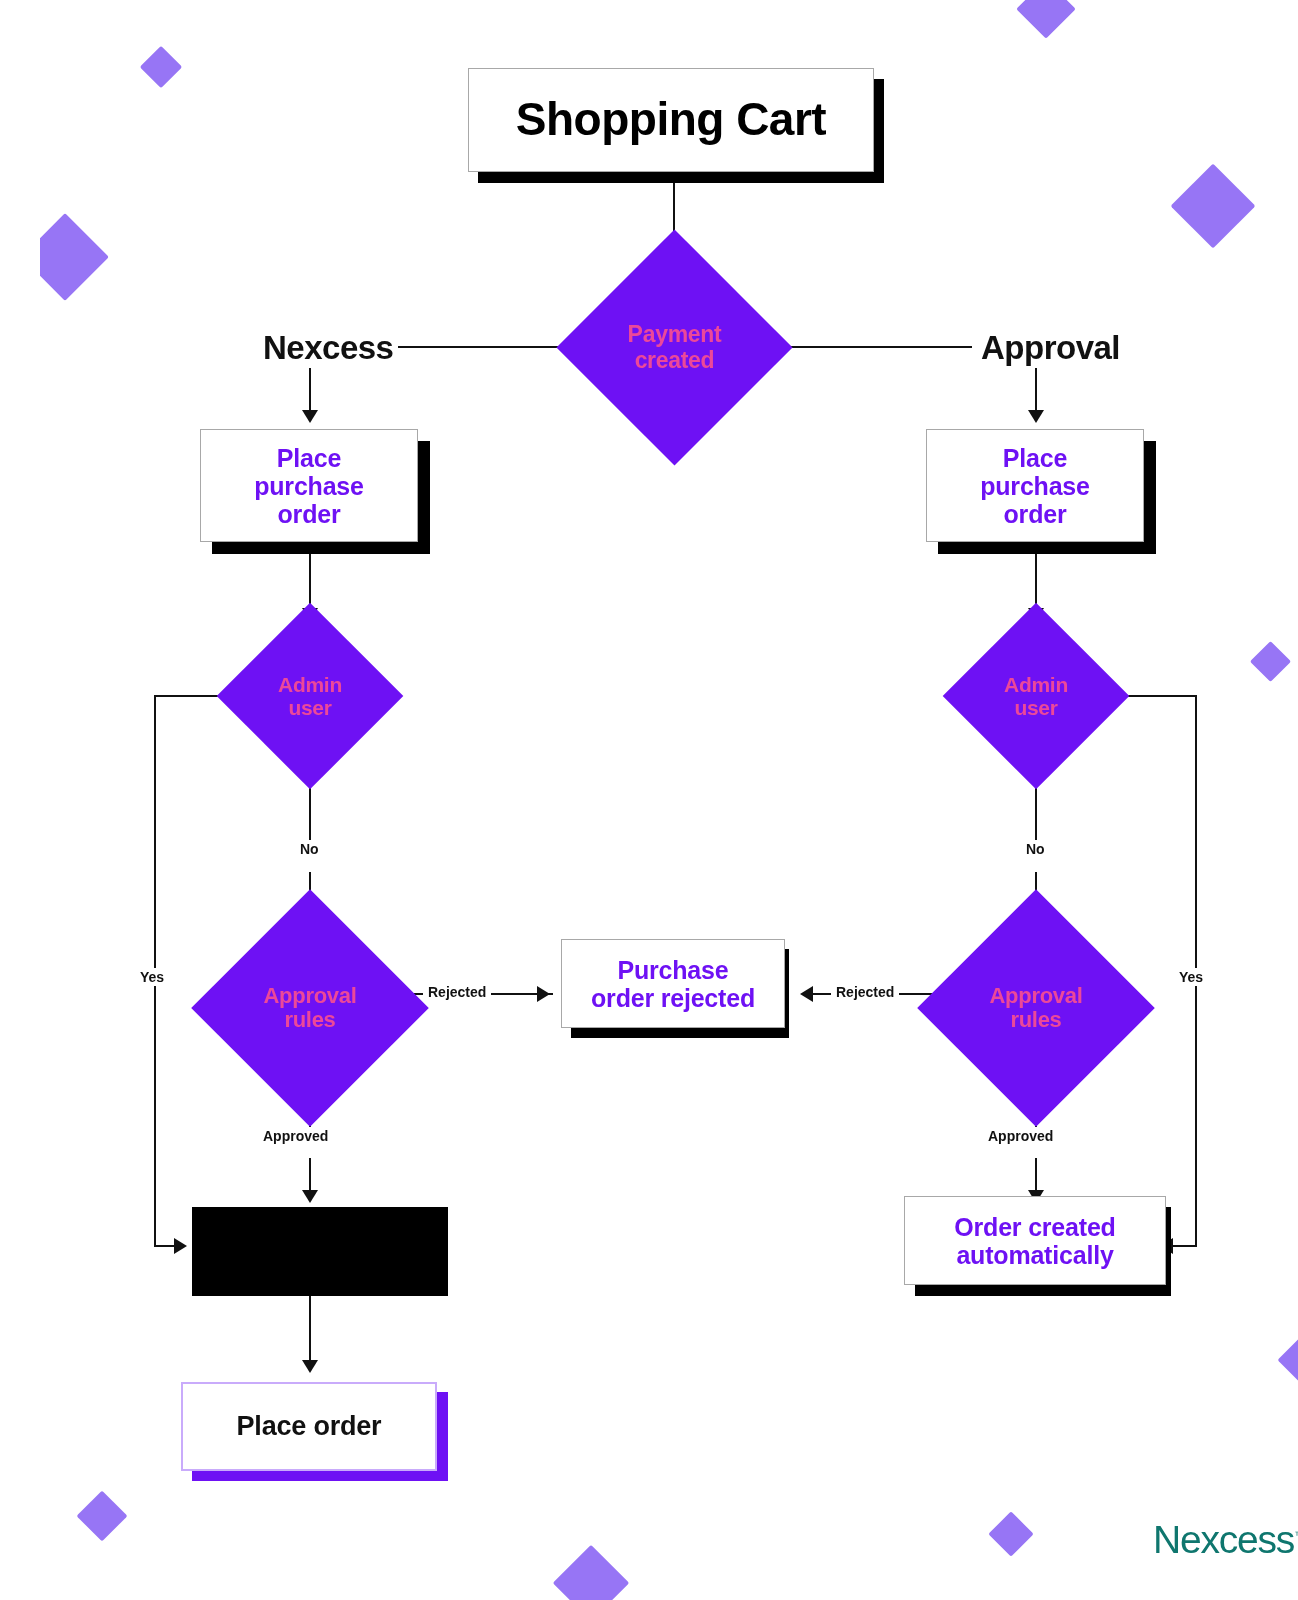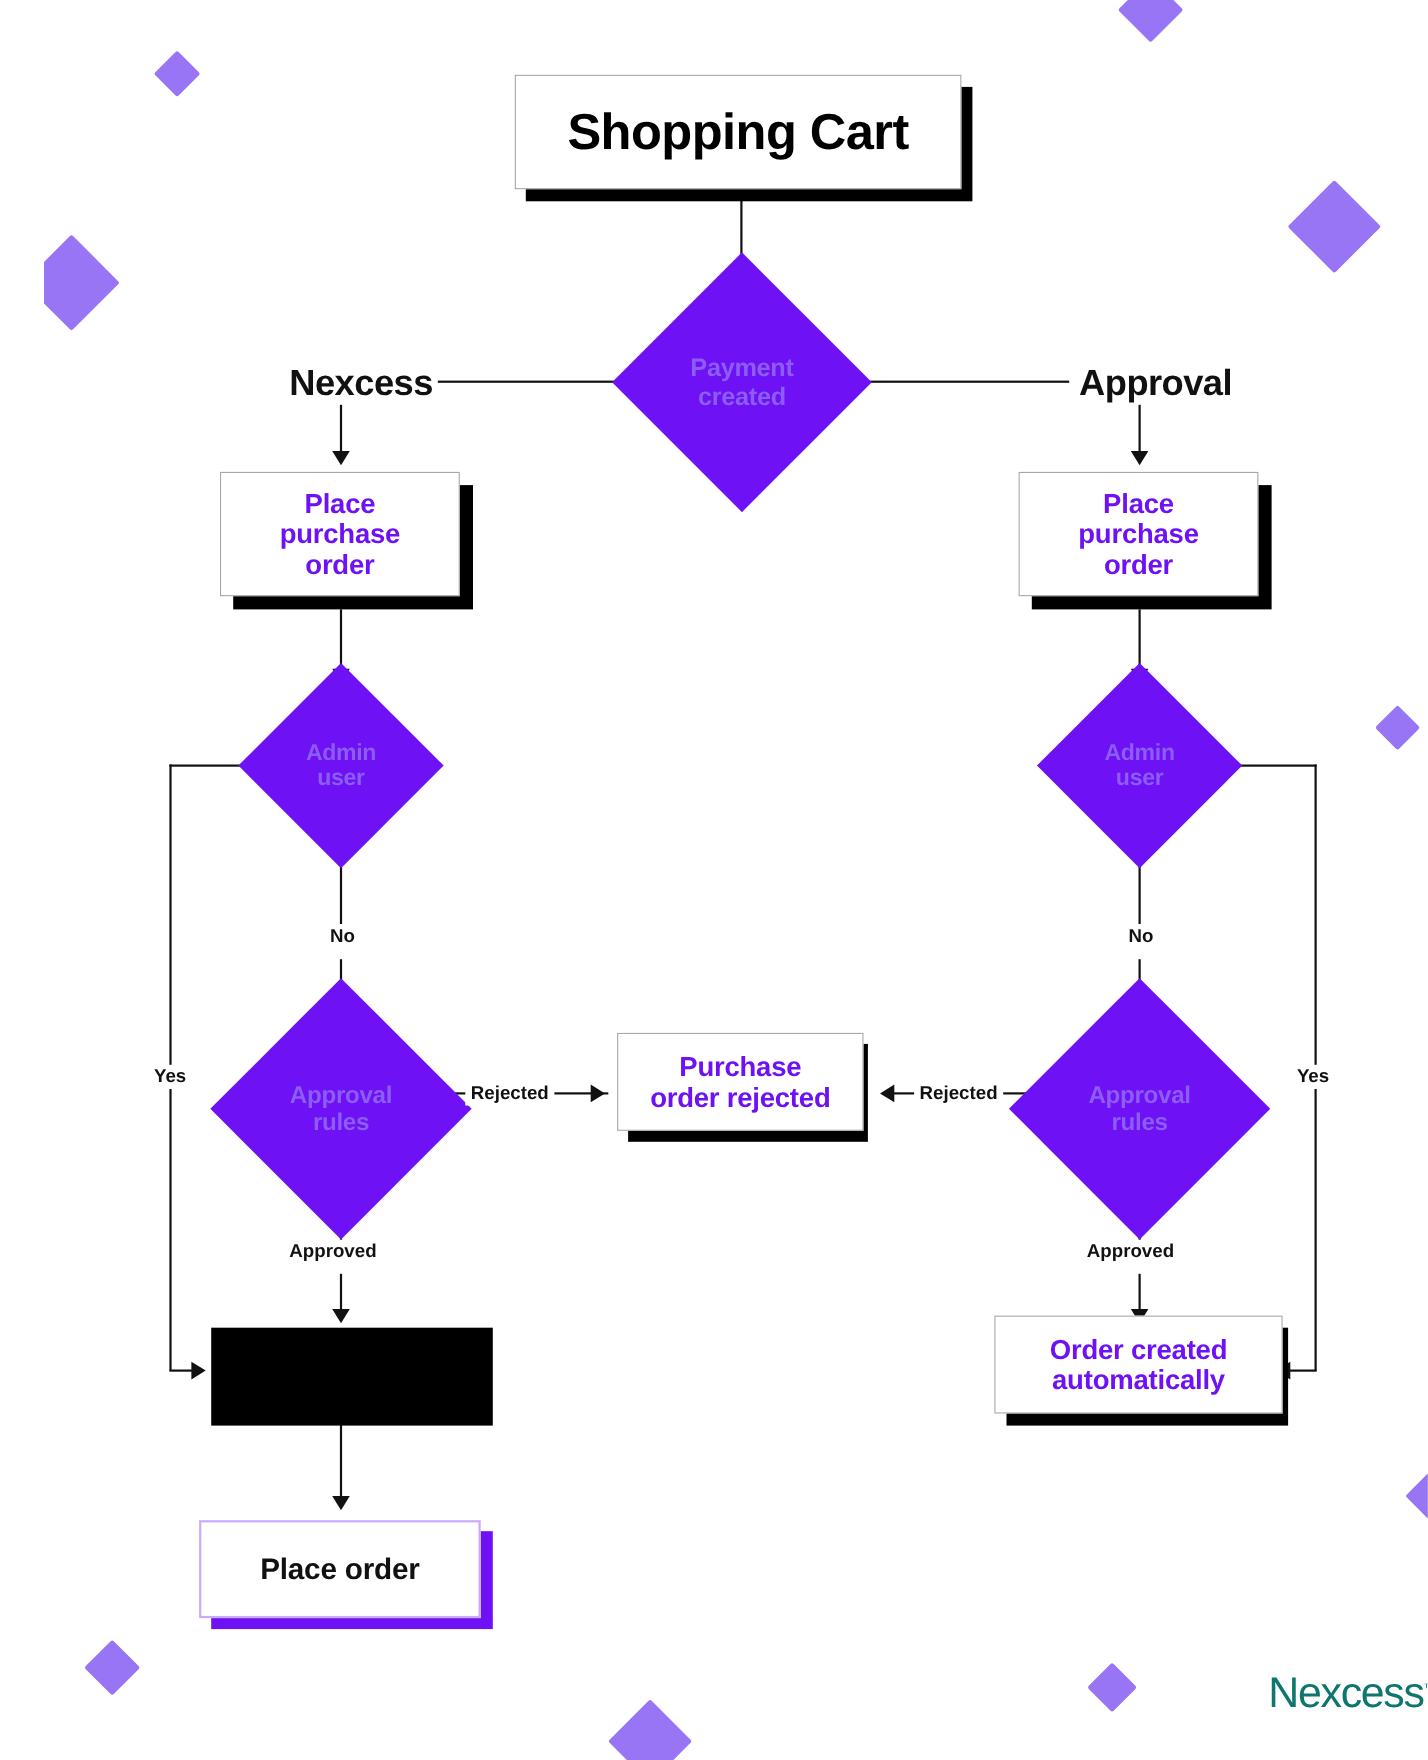--- a/index.html
+++ b/index.html
@@ -80,21 +80,21 @@
     background: #6e11f4;
     transform: rotate(45deg);
   }
   .diamond .dia-label {
     position: absolute;
     inset: 0;
     display: flex;
     align-items: center;
     justify-content: center;
     text-align: center;
-    color: #8b5cf6;
+    color: #ec4899;
     font-weight: bold;
     line-height: 1.1;
     letter-spacing: -0.3px;
     z-index: 2;
   }
 
   
   .line-v {
     position: absolute;
     width: 2px;
@@ -140,21 +140,21 @@
     background: #ffffff;
     padding: 1px 5px;
     z-index: 7;
     white-space: nowrap;
   }
   .edge-label.big {
     font-size: 33px;
     letter-spacing: -0.5px;
   }
   .edge-label.small {
-    font-size: 17px;
+    font-size: 14px;
   }
 
   
   .logo {
     position: absolute;
     color: #0f766e;
     font-size: 39px;
     letter-spacing: -1.2px;
     font-family: "Liberation Sans", sans-serif;
     z-index: 9;

